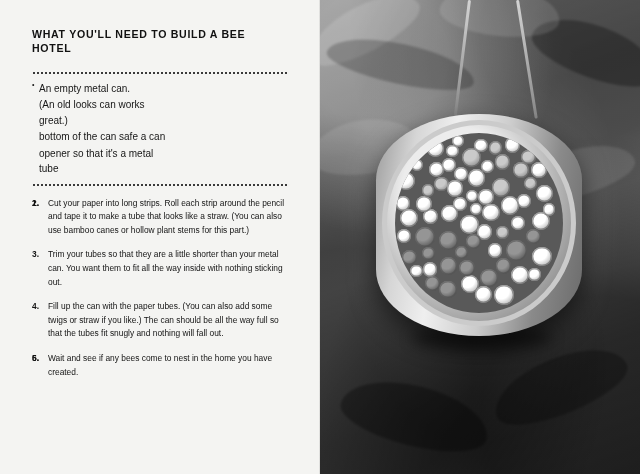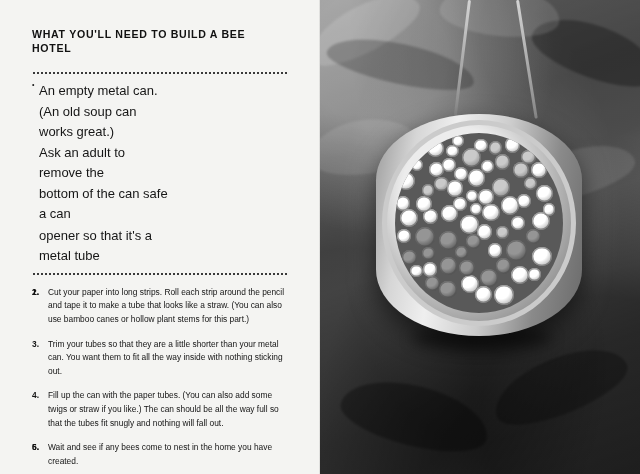--- a/index.html
+++ b/index.html
@@ -48,21 +48,21 @@
     height: 6px;
     margin: 2px 0 7px 0;
     background-image: radial-gradient(circle, #3a3a3a 0.8px, rgba(0,0,0,0) 1px);
     background-size: 4px 6px;
     background-repeat: repeat-x;
     background-position: 0 2px;
   }
   .materials {
     display: flex;
     gap: 14px;
-    font-size: 13px;
+    font-size: 10px;
     line-height: 1.55;
     color: #161616;
     margin-bottom: 2px;
   }
   .materials ul {
     list-style: none;
     margin: 0;
     padding: 0;
   }
   .materials .col1 { width: 138px; }
@@ -230,22 +230,21 @@
   <div class="left-page">
     <div class="left-inner">
 
       <h1 class="heading">WHAT YOU'LL NEED TO BUILD A BEE HOTEL</h1>
 
       <div class="dotrule"></div>
 
       <div class="materials">
         <ul class="col1">
           <li>An empty metal can.</li>
-          <li class="cont">(An old soup can works great.)</li>
-          <li class="cont">Ask an adult to remove the</li>
+          <li class="cont">(An old looks can works great.)</li>
           <li class="cont">bottom of the can safe a can</li>
           <li class="cont">opener so that it's a metal tube</li>
         </ul>
       </div>
 
       <div class="dotrule"></div>
 
       <ol class="steps">
         <li>
           <span class="num">1.</span>

